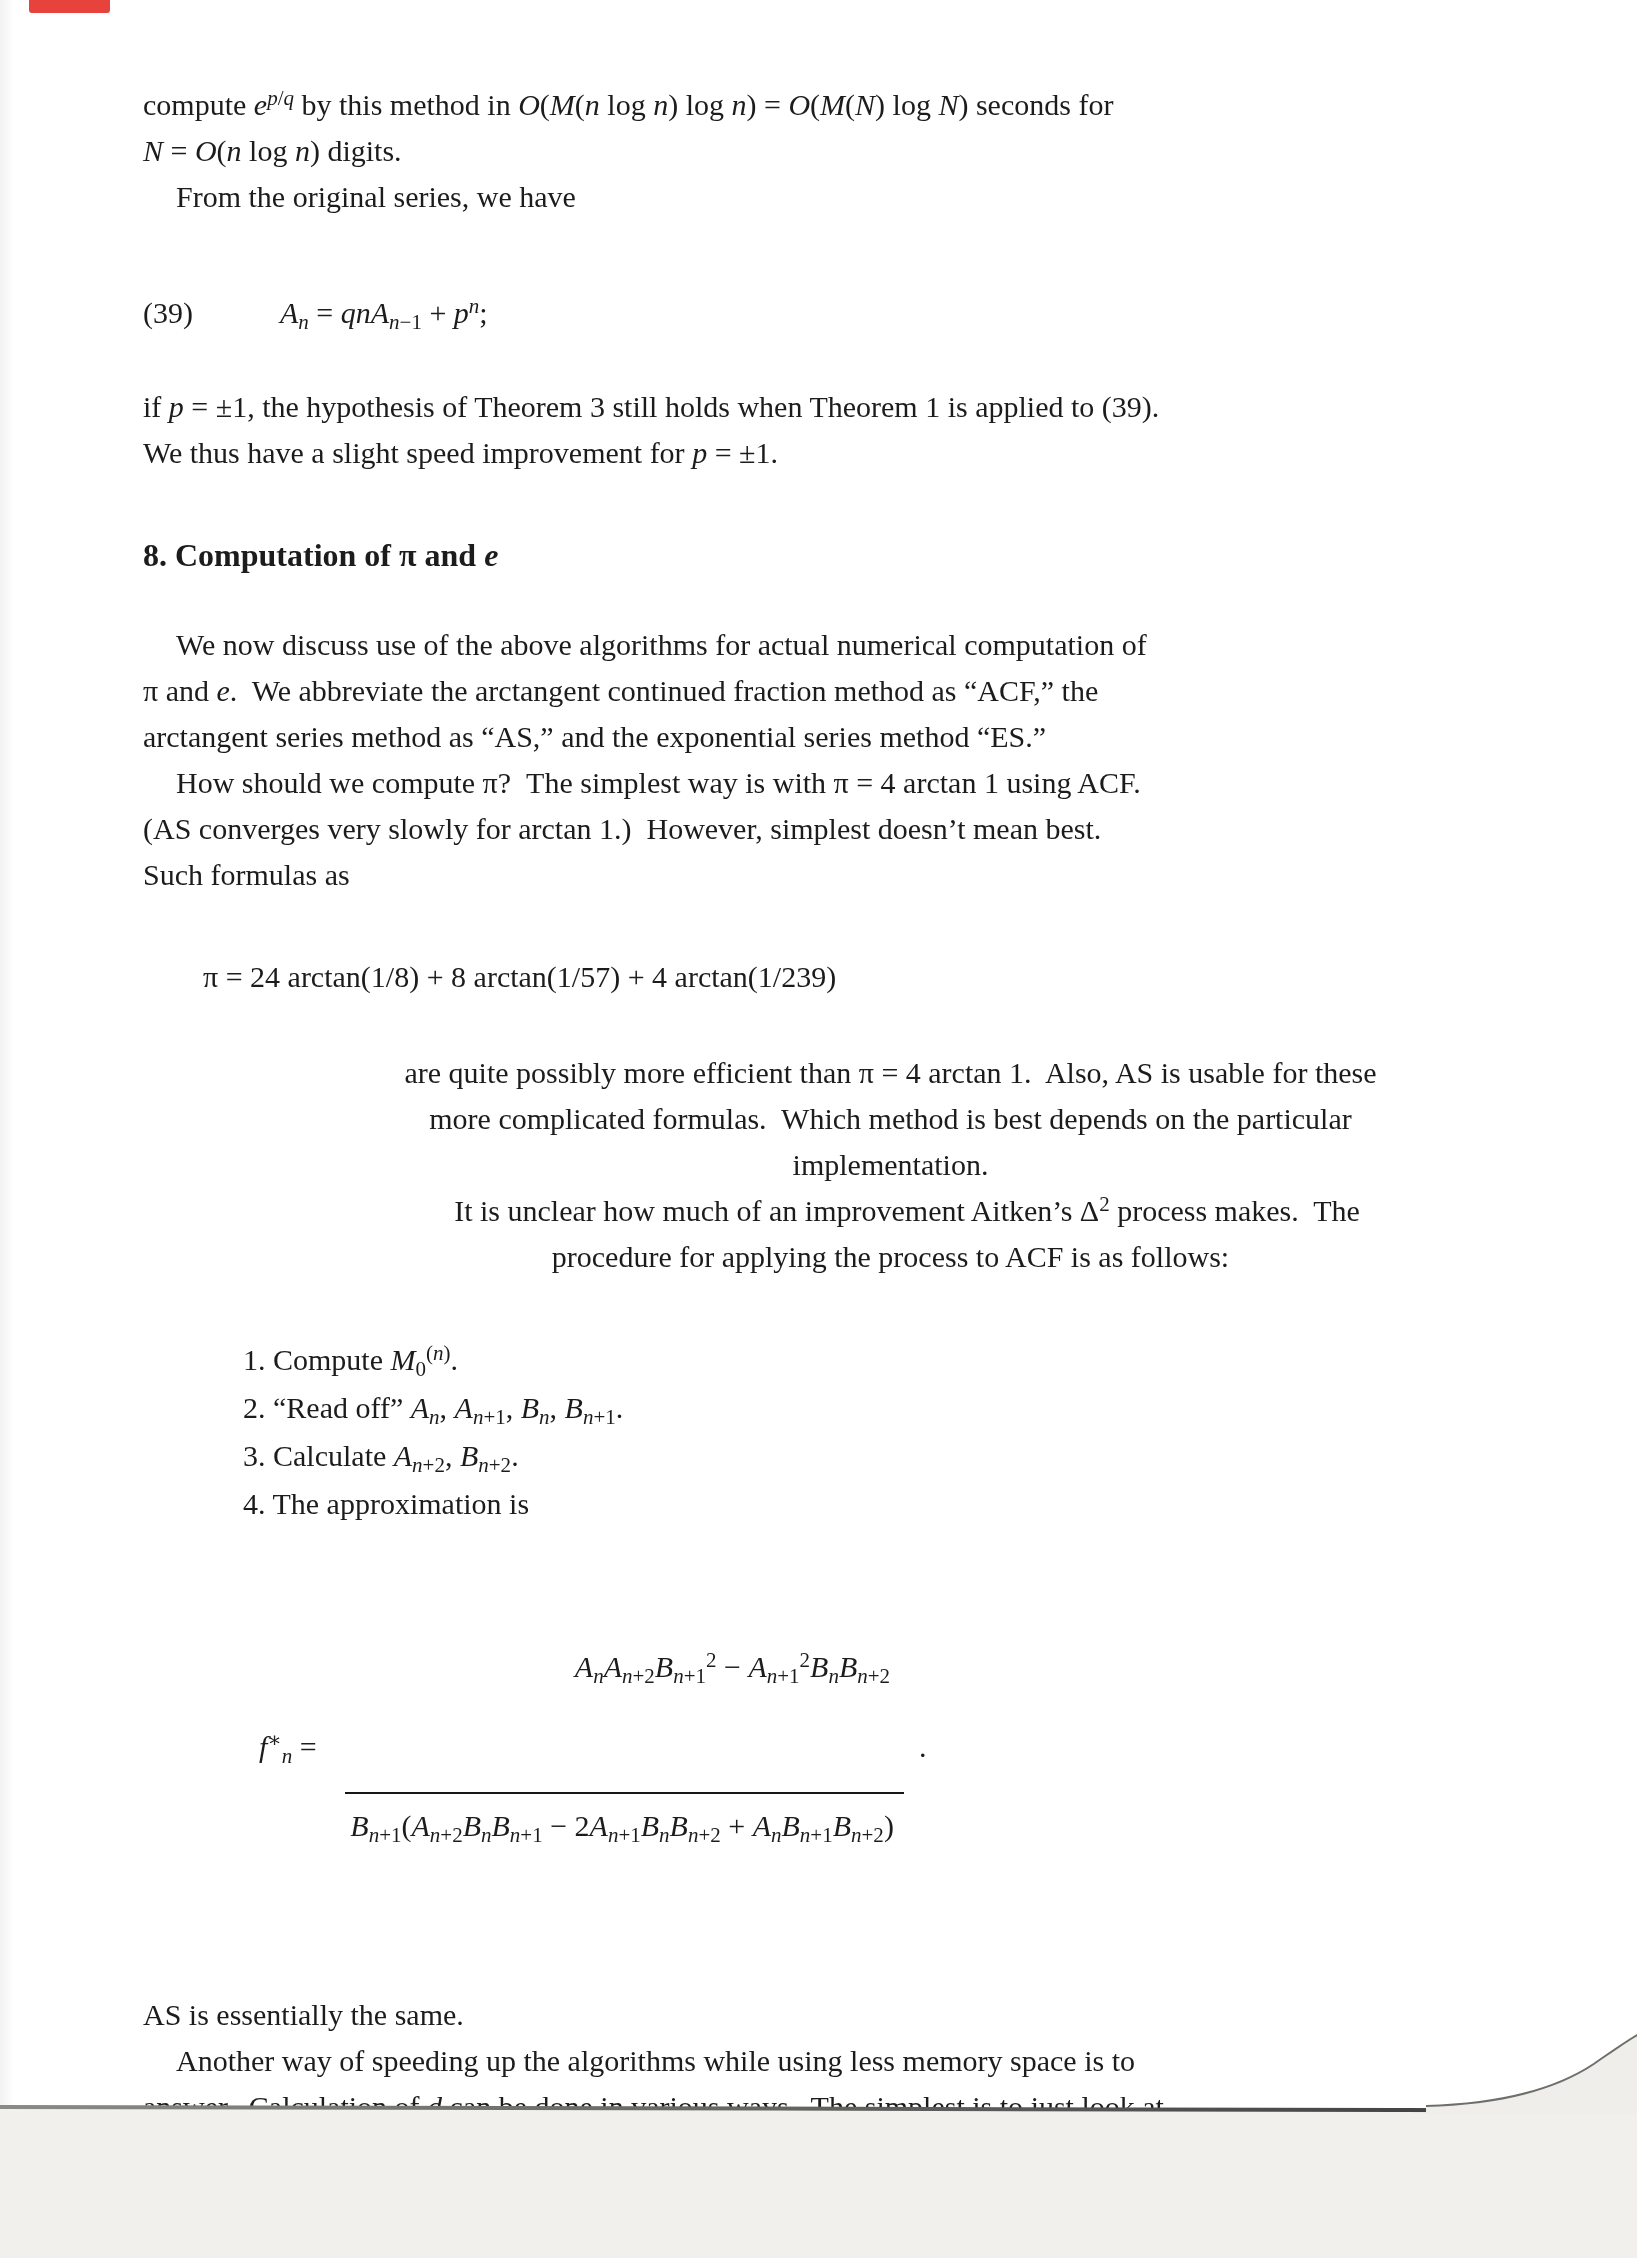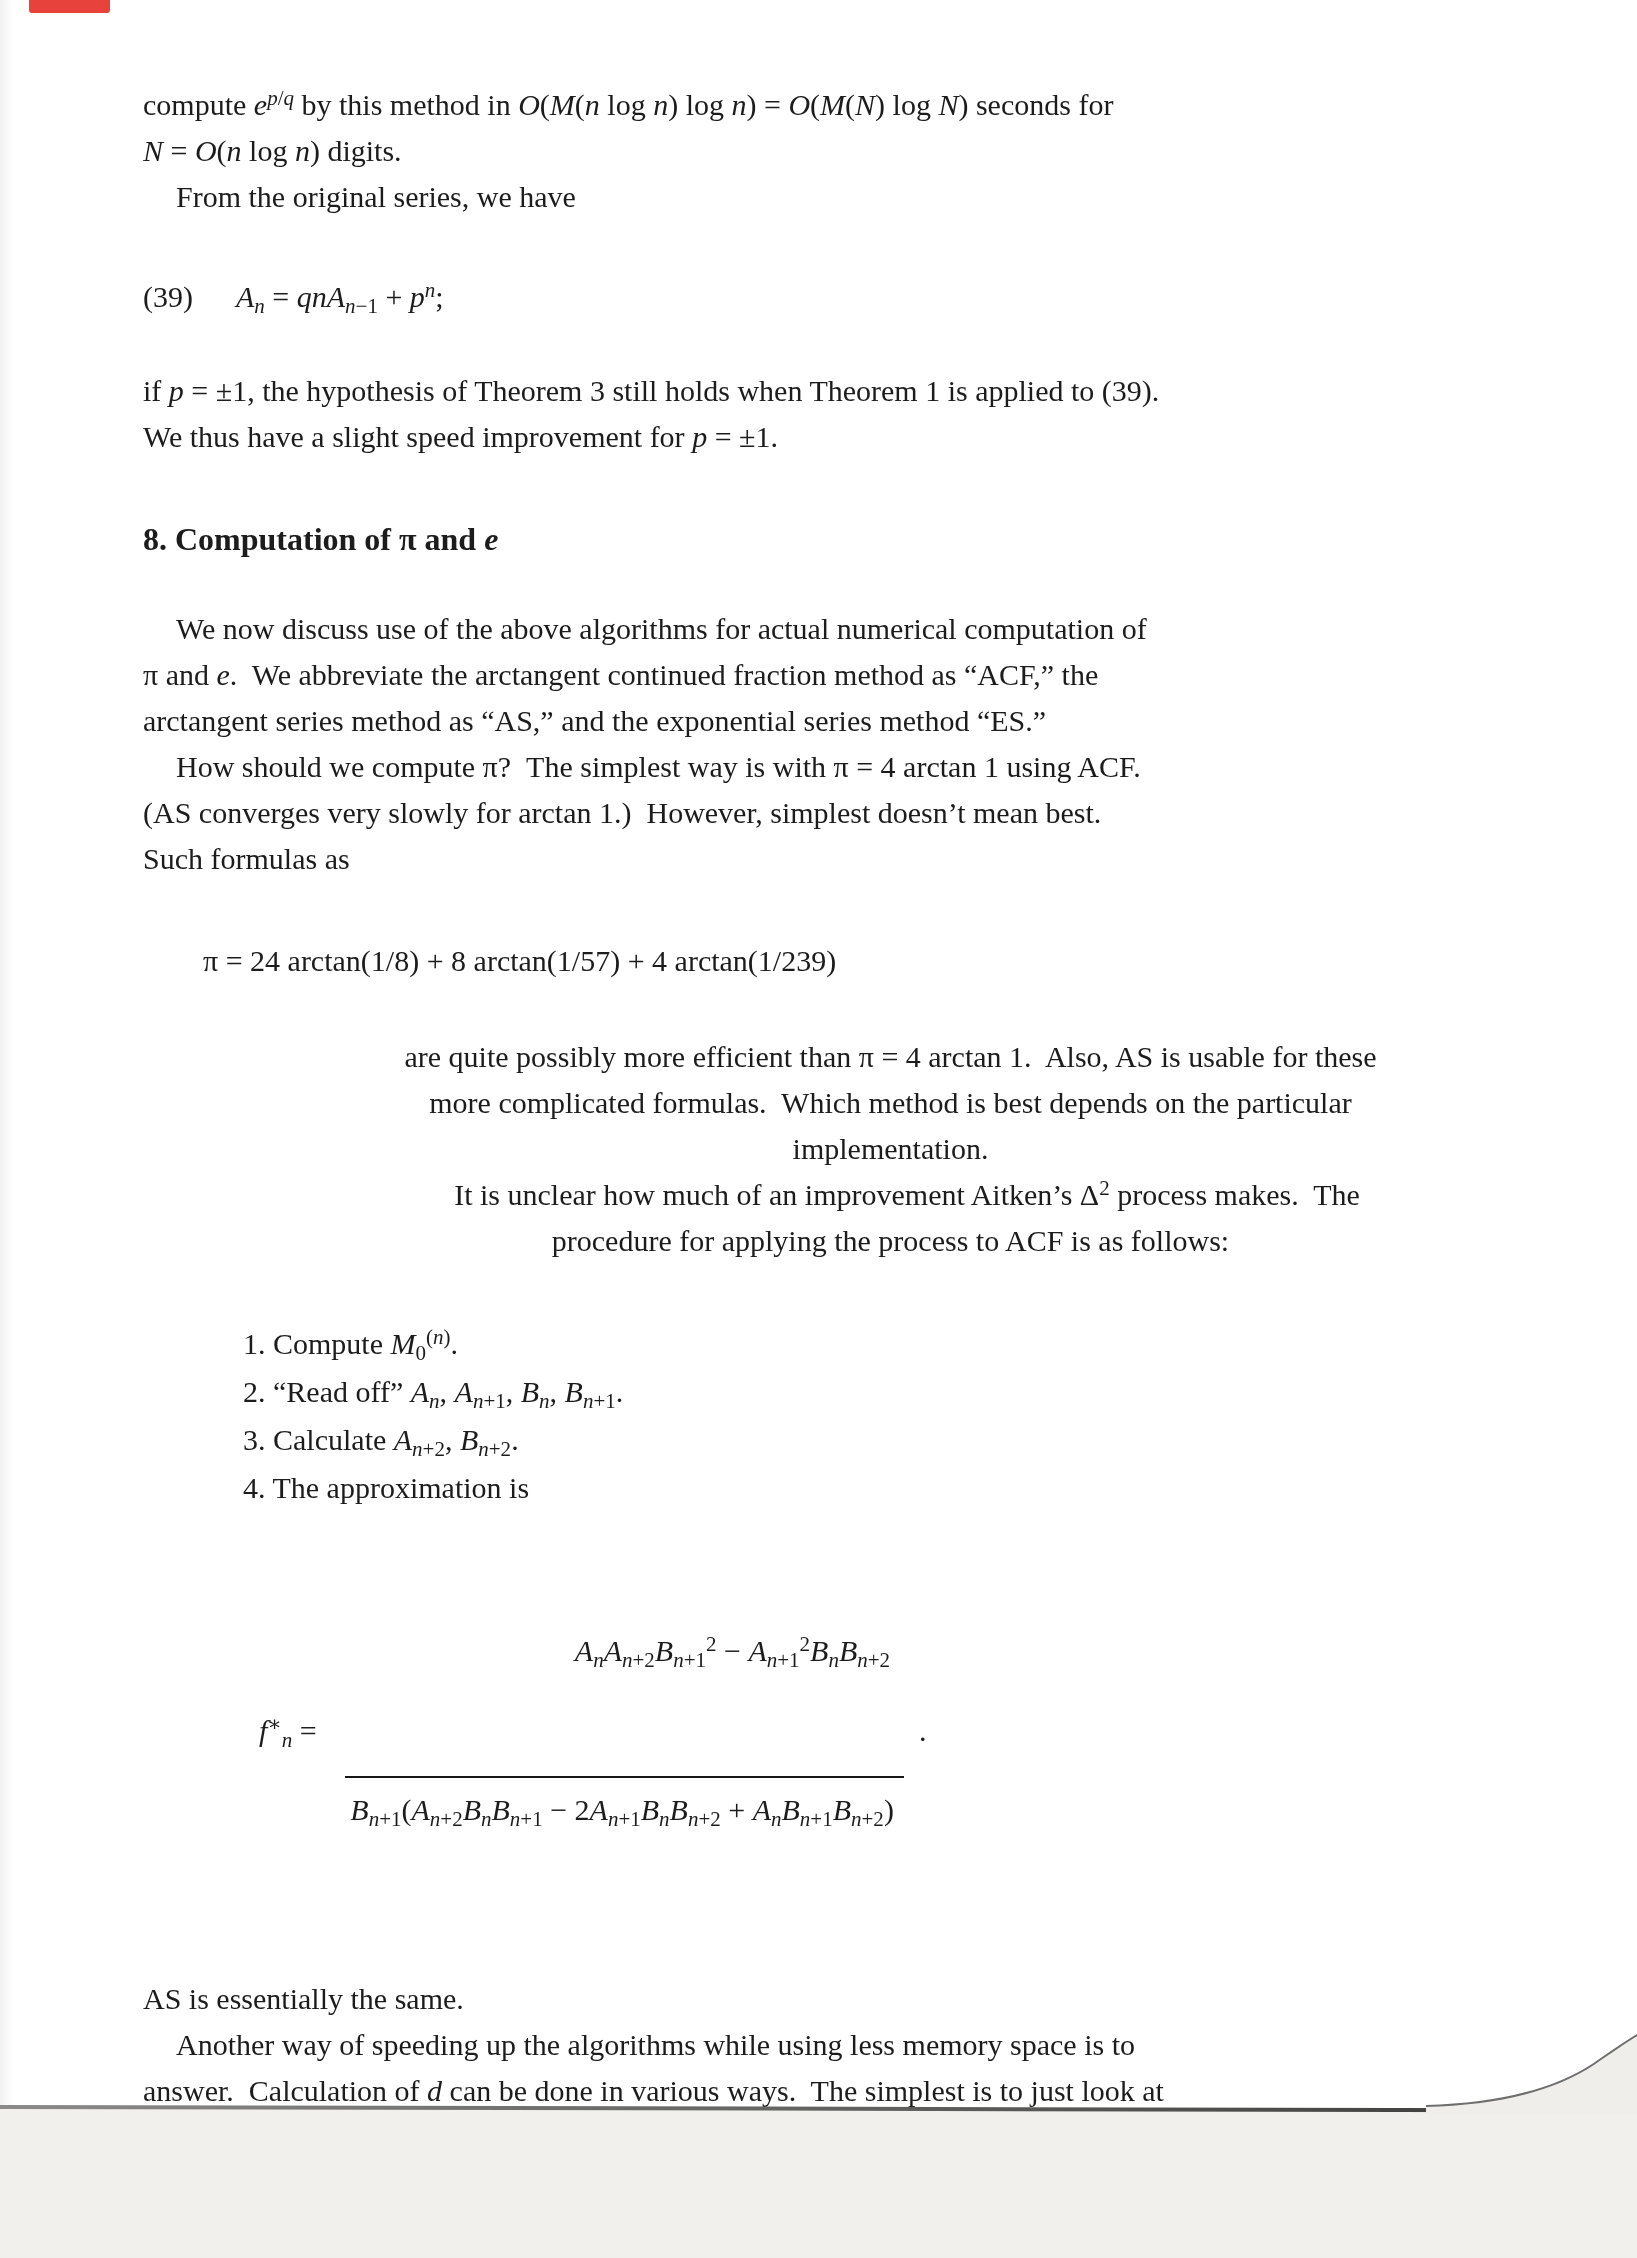--- a/index.html
+++ b/index.html
@@ -24,21 +24,21 @@
   .content{
     position:absolute;left:0;top:0;right:0;
     padding:82px 0 0 143px;
     font-size:30px;line-height:46px;
   }
   .line{white-space:pre;}
   .ind{padding-left:33px;}
   sub{font-size:70%;vertical-align:-0.28em;line-height:0;}
   sup{font-size:70%;vertical-align:0.5em;line-height:0;}
   i{font-style:italic;}
-  .eq39{margin-top:54px;display:flex;}
+  .eq39{margin-top:70px;display:flex;gap:44px;}
   .eq39 .tag{width:93px;}
   .p1{margin-top:48px;}
   .heading{margin-top:54px;font-weight:bold;font-size:32px;line-height:50px;}
   .p-discuss{margin-top:42px;}
   .eq-pi{margin-top:56px;margin-left:60px;}
   .p-efficient{margin-top:50px;text-align:center;}
   .steps{margin-top:56px;padding-left:100px;line-height:48px;}
   .eq-frac{
     margin-top:23px;margin-left:116px;
     display:flex;align-items:center;white-space:pre;

